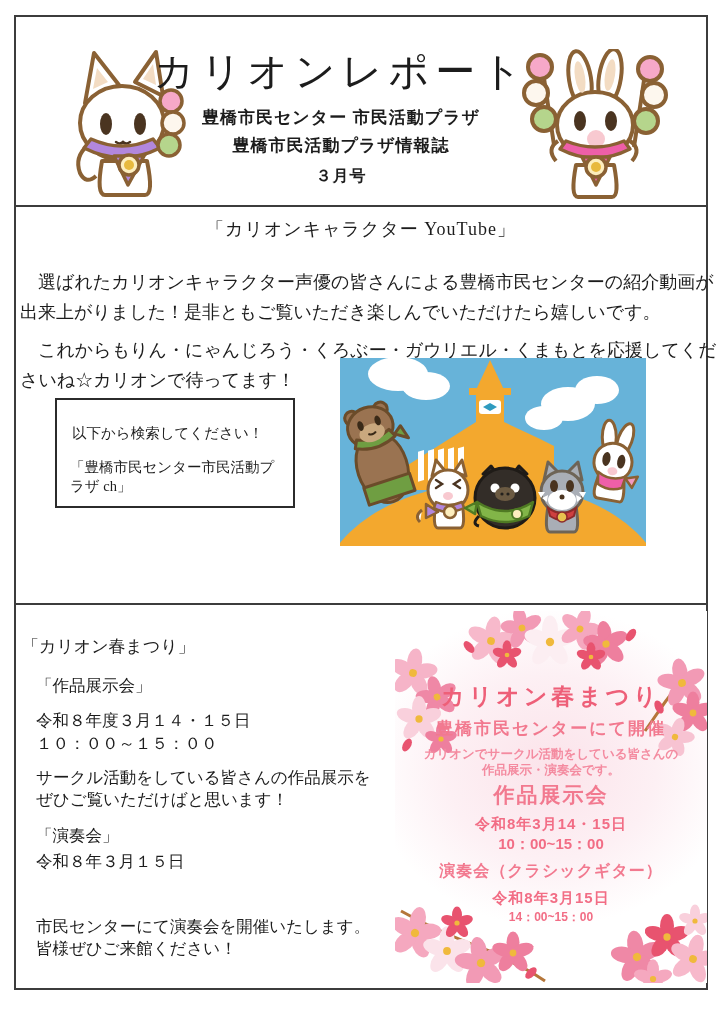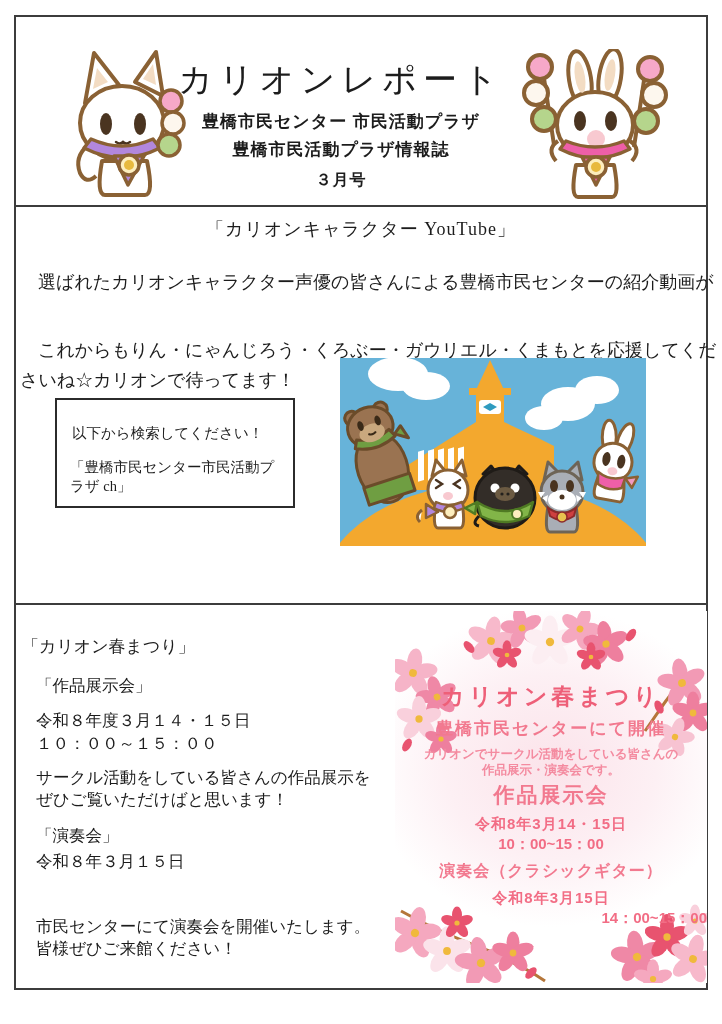--- a/index.html
+++ b/index.html
@@ -15,22 +15,22 @@
   .section{position:relative;box-sizing:border-box;}
   .header-section{height:190px;border-bottom:2px solid #3c3c3c;}
   .youtube-section{height:398px;border-bottom:2px solid #3c3c3c;}
   .festival-section{height:381px;}
 
   
   .mascot-cat{position:absolute;left:42px;top:28px;width:128px;height:154px;}
   .mascot-rabbit{position:absolute;left:502px;top:32px;width:152px;height:150px;}
   .title-block{position:absolute;left:120px;top:32px;width:410px;text-align:center;}
   .doc-title{
-    font-size:34px;font-weight:400;letter-spacing:6px;line-height:1.1;margin:12px;
-    font-family:Liberation Serif, serif;
+    font-size:40px;font-weight:400;letter-spacing:6px;line-height:1.1;margin:4px;
+    font-family:Liberation Mono, monospace;
   }
   .doc-sub{
     font-family:"Liberation Sans","DejaVu Sans",sans-serif;font-weight:bold;
     font-size:17px;margin-top:9px;letter-spacing:1px;
   }
   .doc-sub2{margin-top:5px;}
   .doc-issue{
     font-family:"Liberation Sans","DejaVu Sans",sans-serif;font-weight:bold;
     font-size:16px;margin-top:9px;letter-spacing:1px;
   }
@@ -74,21 +74,21 @@
   .po-line{position:absolute;left:0;width:100%;text-align:center;font-weight:bold;white-space:pre;}
   .po-title{top:70px;font-size:23px;letter-spacing:4px;color:#ee5f78;}
   .po-venue{top:106px;font-size:17px;letter-spacing:2px;color:#f2798f;}
   .po-d1{top:135px;font-size:12.5px;color:#f48ba0;}
   .po-d2{top:151px;font-size:12.5px;color:#f48ba0;}
   .po-exh{top:170px;font-size:21px;letter-spacing:2px;color:#f2798f;}
   .po-exd{top:204px;font-size:15px;letter-spacing:1px;color:#f26d85;}
   .po-ext{top:224px;font-size:15px;color:#f26d85;}
   .po-coh{top:250px;font-size:16px;letter-spacing:1px;color:#f2798f;}
   .po-cod{top:278px;font-size:15px;letter-spacing:1px;color:#f26d85;}
-  .po-cot{top:298px;font-size:15px;color:#f26d85;text-align:right;}
+  .po-cot{top:298px;font-size:12px;color:#f26d85;}
 </style>
 </head>
 <body>
 
 <div class="page">
 
   <div class="section header-section">
 
     <div class="mascot-cat">
       <svg width="128" height="154" viewBox="0 0 128 154">
@@ -157,20 +157,21 @@
         <circle cx="78" cy="118" r="5" fill="#e8b93e"></circle>
       </svg>
     </div>
   </div>
 
   <div class="section youtube-section">
     <div class="yt-heading">「カリオンキャラクター YouTube」</div>
 
     <div class="yt-para p1">
       <div class="ln">　選ばれたカリオンキャラクター声優の皆さんによる豊橋市民センターの紹介動画が</div>
+      <div class="ln">出来上がりました！是非ともご覧いただき楽しんでいただけたら嬉しいです。</div>
     </div>
     <div class="yt-para p2">
       <div class="ln">　これからもりん・にゃんじろう・くろぶー・ガウリエル・くまもとを応援してくだ</div>
       <div class="ln">さいね☆カリオンで待ってます！</div>
     </div>
 
     <div class="search-box">
       <div class="ln1">以下から検索してください！</div>
       <div class="ln2">「豊橋市民センター市民活動プラザ ch」</div>
     </div>

